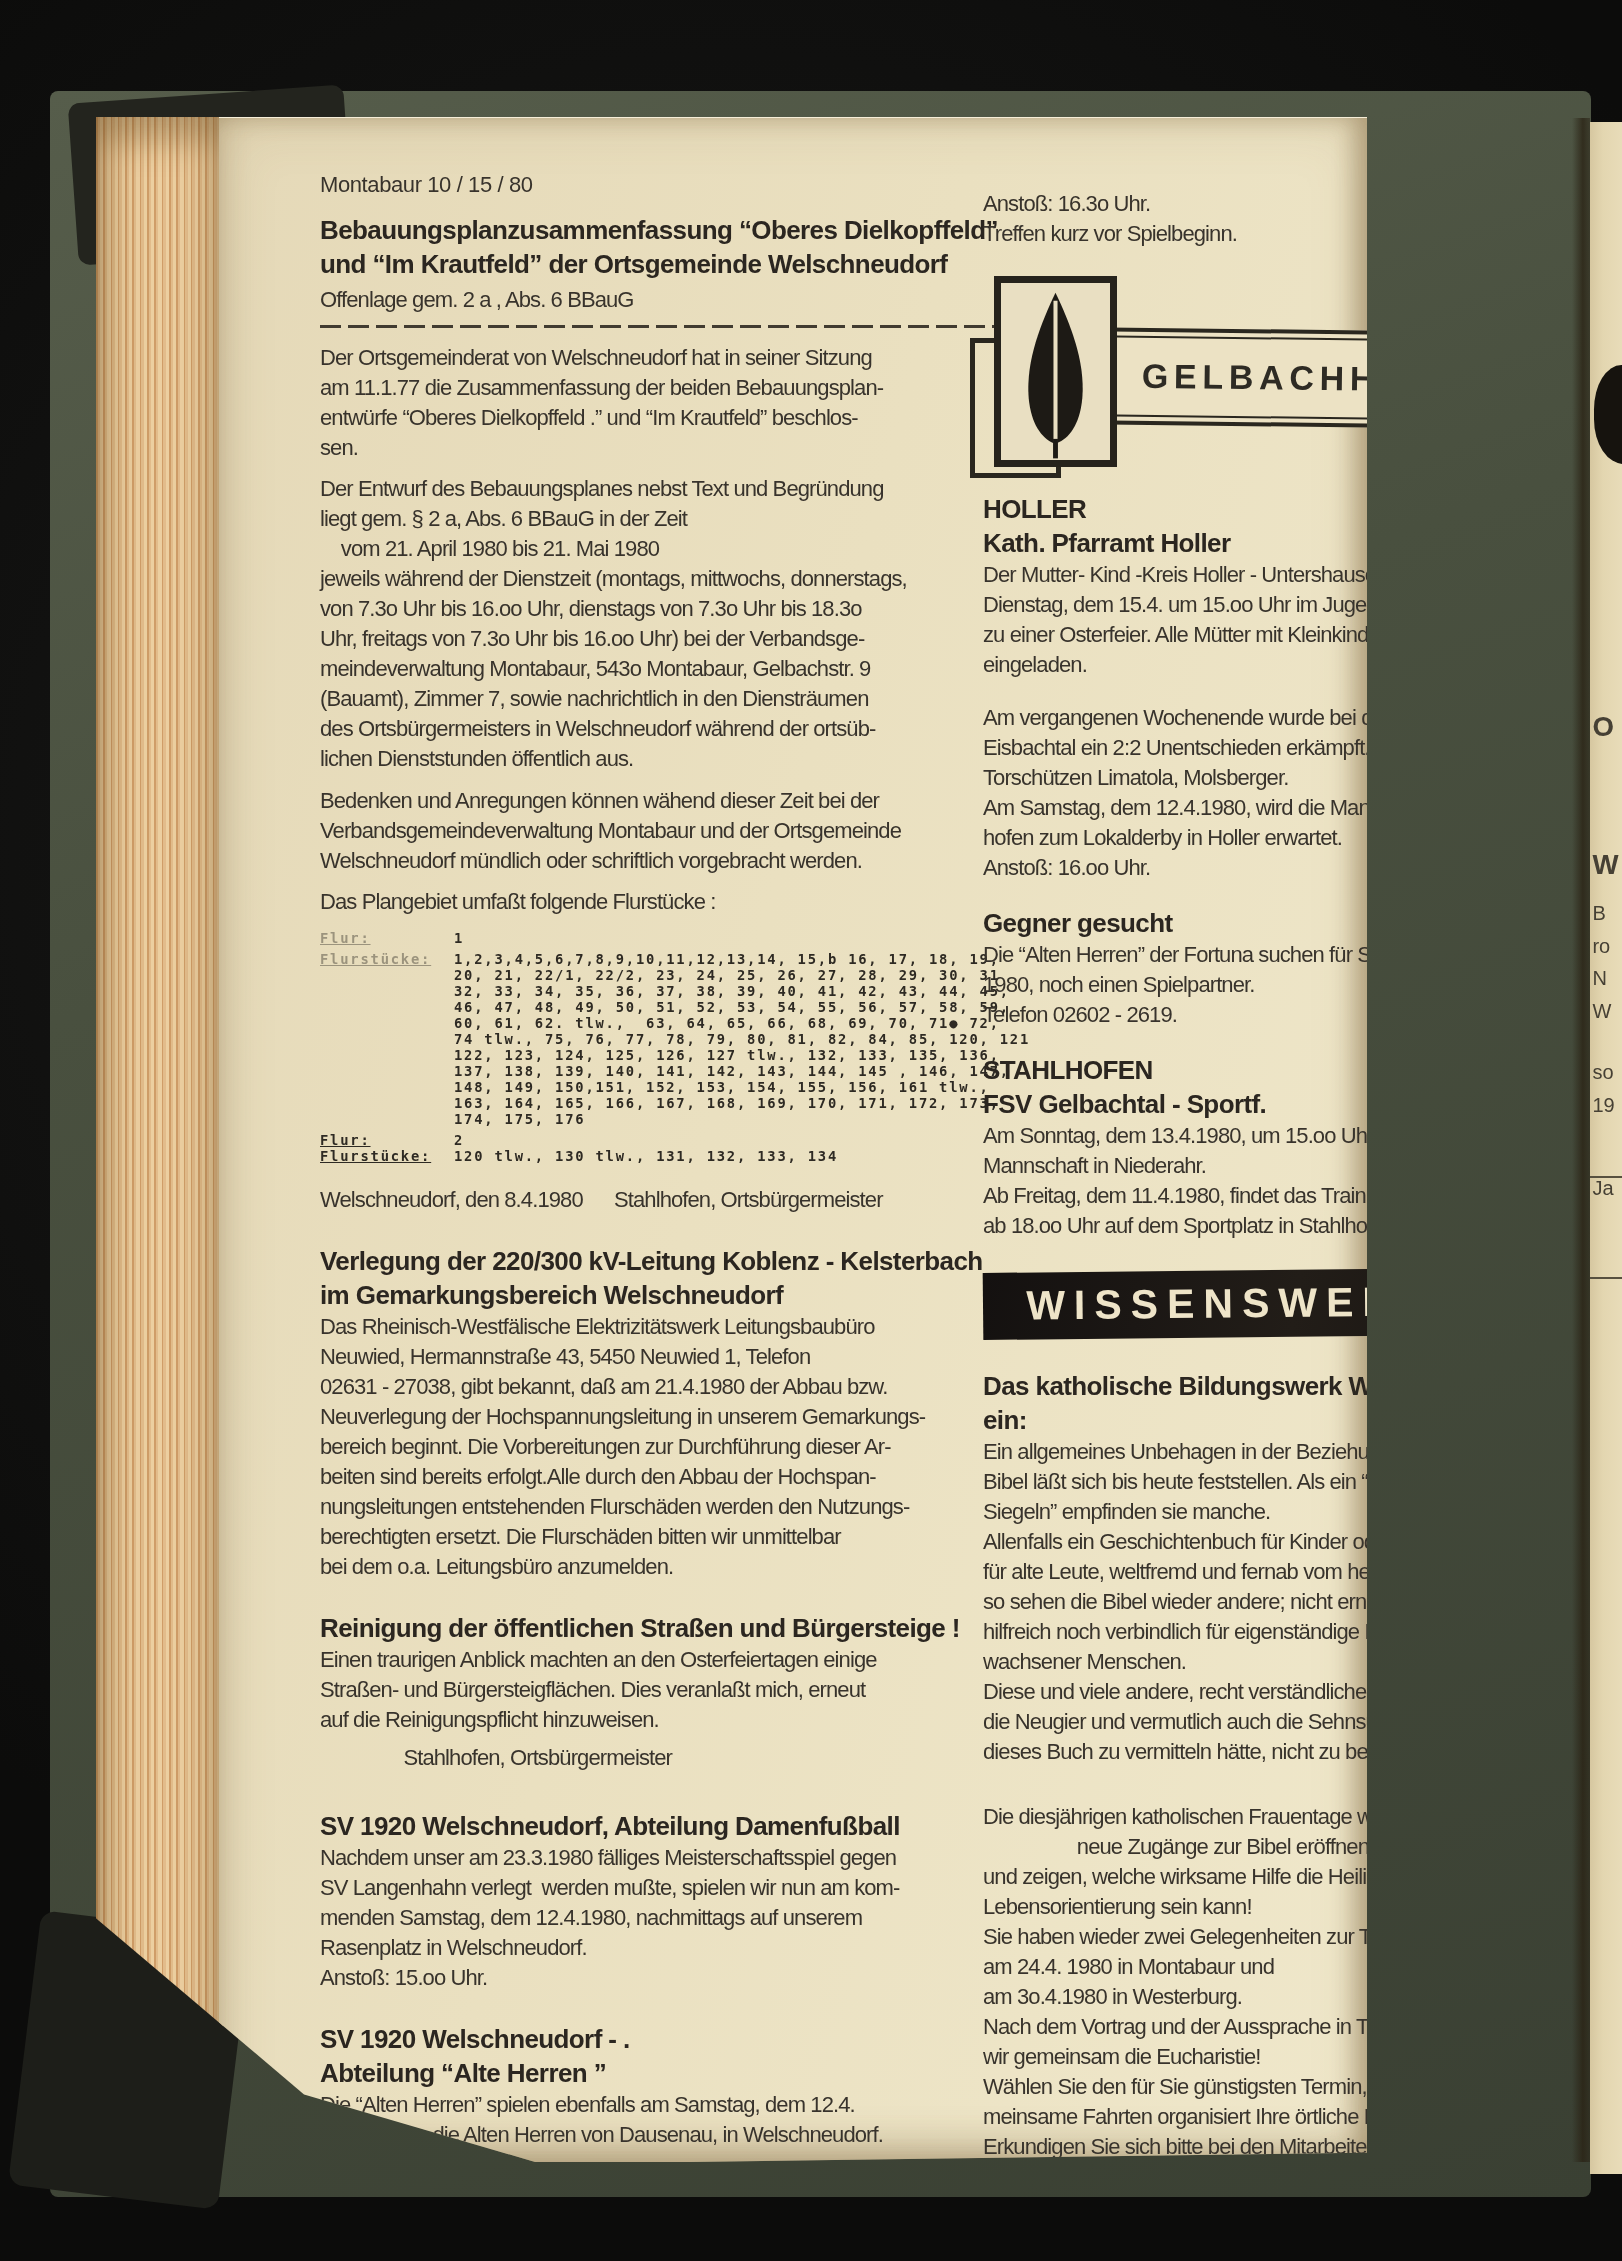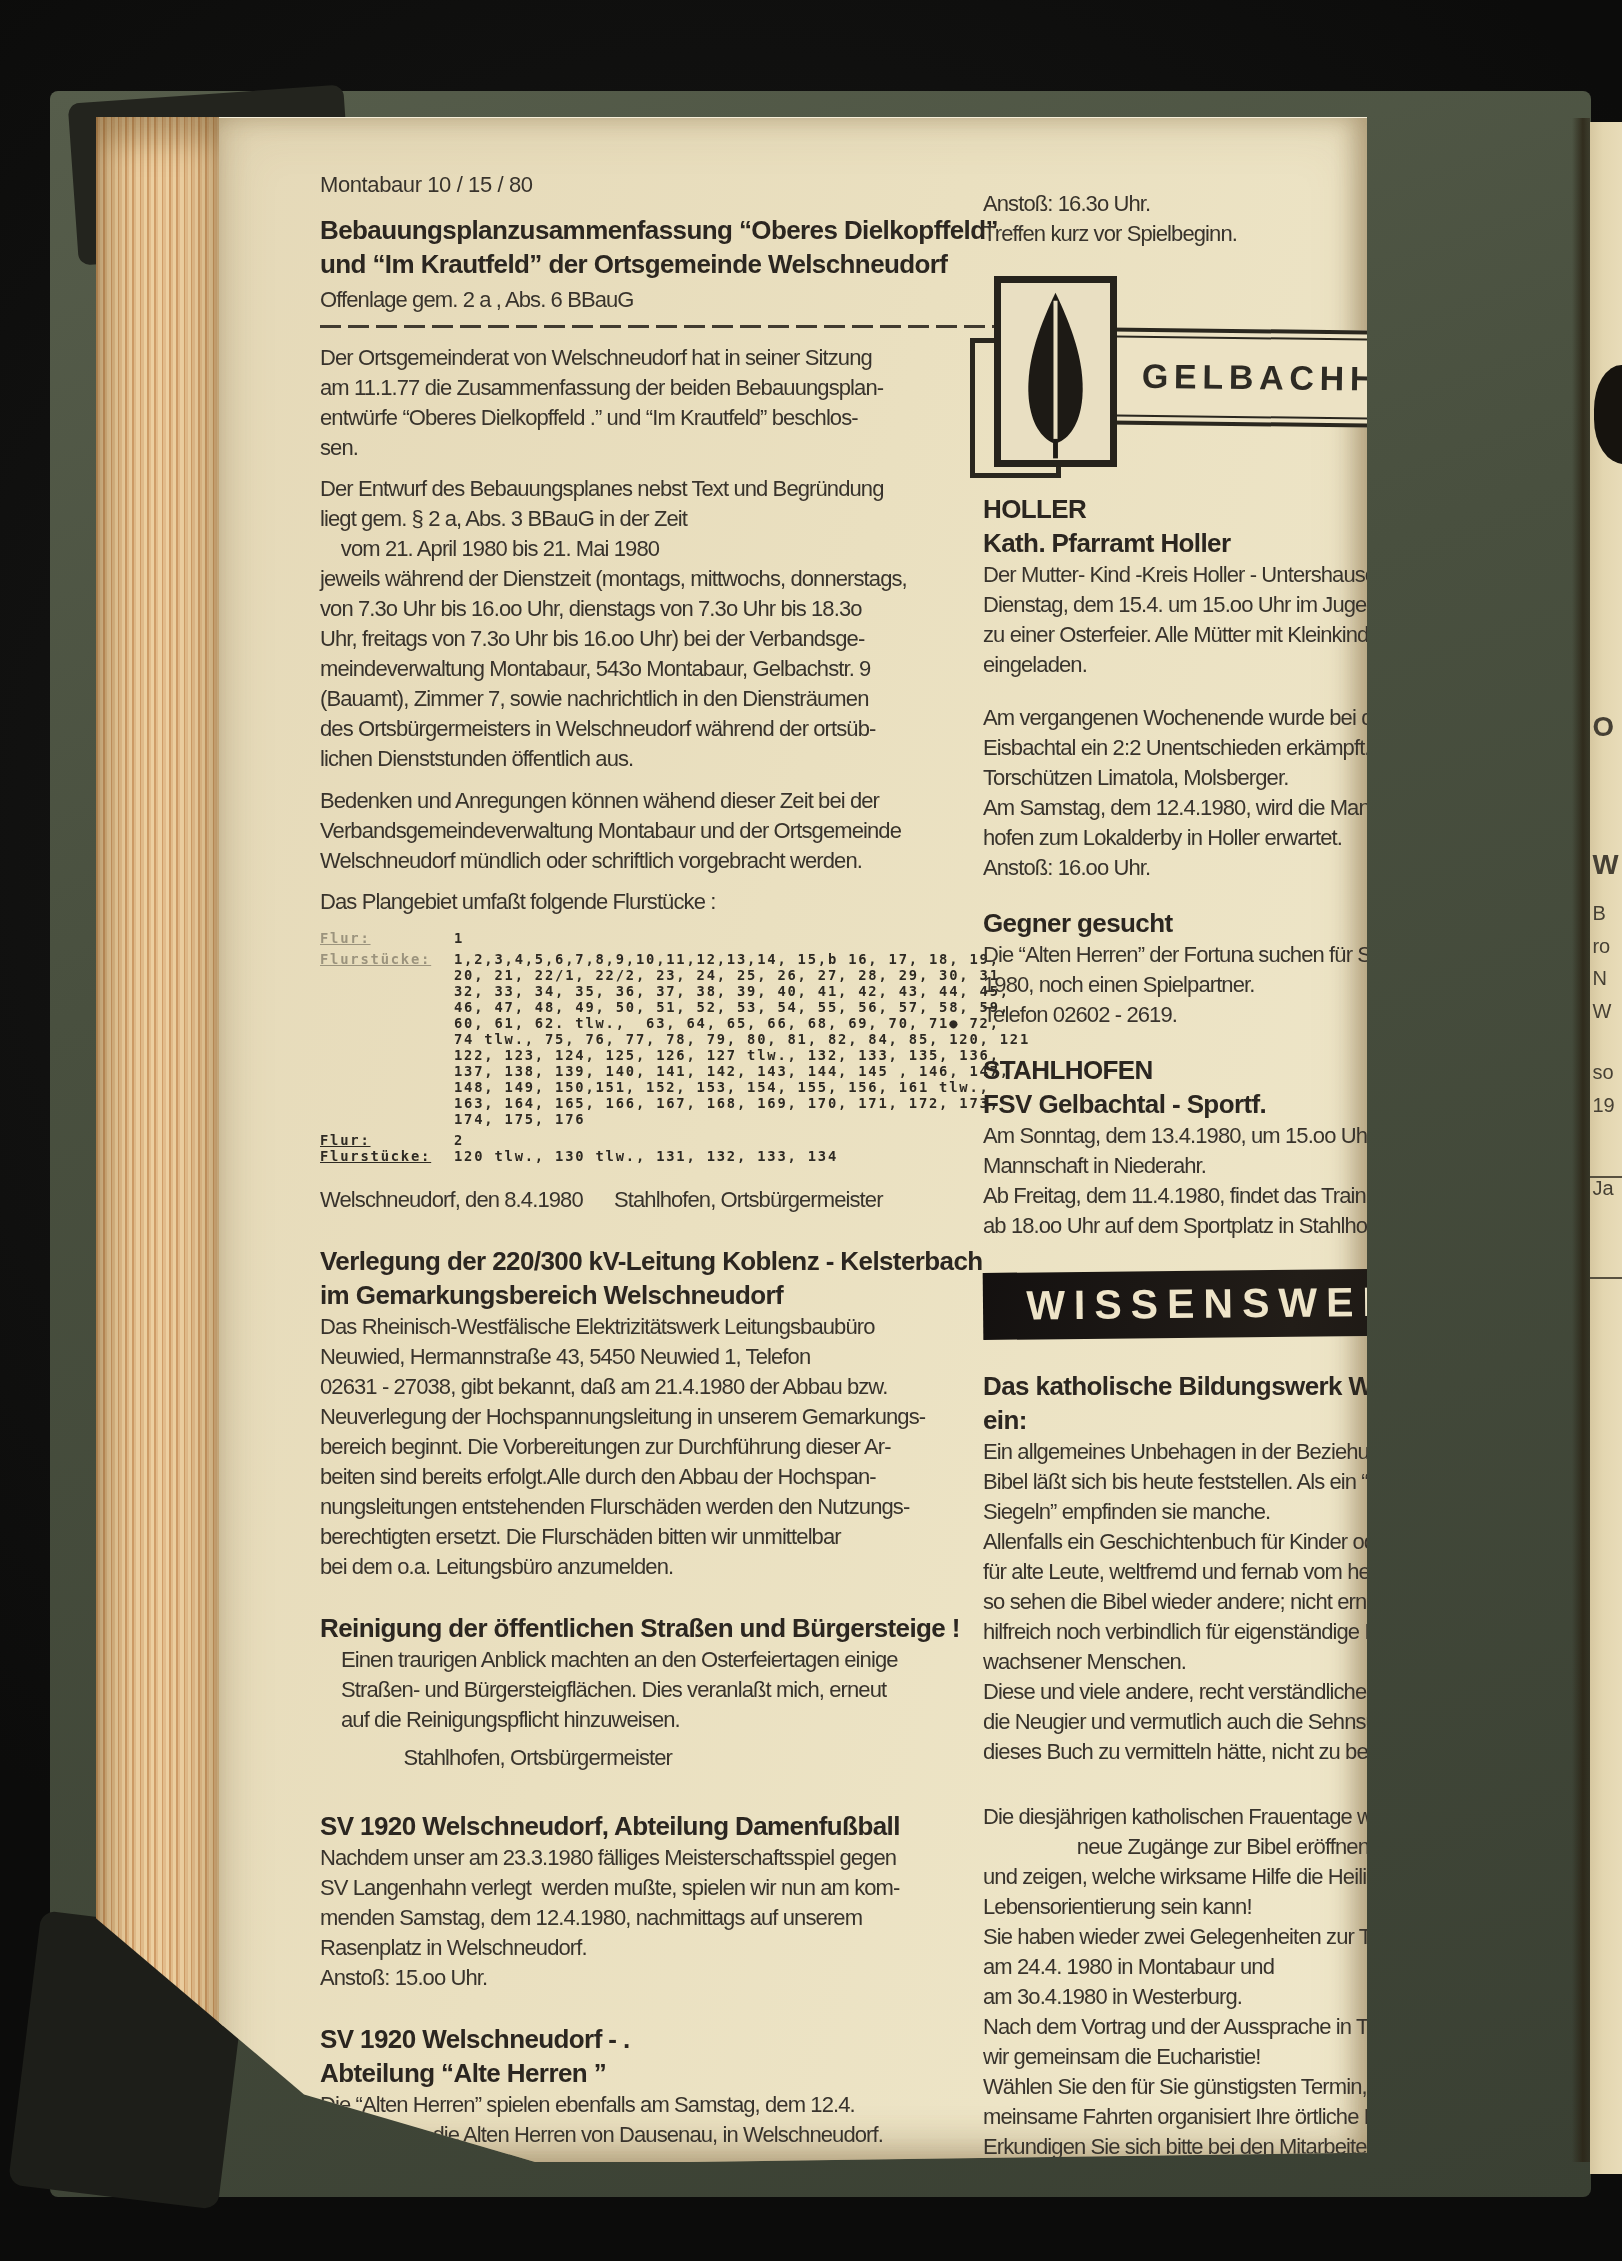--- a/index.html
+++ b/index.html
@@ -45,21 +45,21 @@
   .np-blob{position:absolute;left:4px;top:243px;width:50px;height:99px;background:#16130e;border-radius:55% 20% 25% 60%/45% 25% 25% 45%;}
   .np-rule{position:absolute;left:0;width:32px;height:2.4px;background:#57503f;}
 
   .pre{white-space:pre;}
   .col{position:absolute;}
   .lcol{left:101px;top:54px;width:691px;}
   .rcol{left:764px;top:71px;width:604px;}
   .body-t{font-size:22px;letter-spacing:-0.9px;line-height:30px;color:#38332c;}
   .h{font-size:26px;font-weight:bold;letter-spacing:-0.6px;line-height:34px;color:#2b2620;}
   .meta{font-size:22px;letter-spacing:-0.4px;color:#38332c;}
-  .g6{margin-bottom:4.9px;}.g10{margin-bottom:8px;margin-left:21px;}.g14{margin-bottom:11.4px;}
+  .g6{margin-bottom:4.9px;}.g10{margin-bottom:8px;}.g14{margin-bottom:11.4px;}
   .g18{margin-bottom:14.6px;}.g24{margin-bottom:35px;}.g28{margin-bottom:23px;}
   .g36{margin-bottom:29px;}.g44{margin-bottom:36px;}
   .dashed-rule{width:685px;height:3.2px;margin:9.7px 0 14.6px 0;
     background:repeating-linear-gradient(90deg,#413b30 0 21px,rgba(0,0,0,0) 21px 28px);}
   .mono{font-family:"DejaVu Sans Mono","Liberation Mono",monospace;font-size:13.8px;font-weight:bold;letter-spacing:1.8px;line-height:16px;color:#2e2a23;}
   .lrow{display:flex;align-items:flex-start;}
   .llabel{width:134px;flex:none;text-decoration:underline;}
   .faded{color:#9b937d;}
   .listing{margin:13px 0 21px 0;}
   .sig-line{font-size:22px;letter-spacing:-0.9px;line-height:30px;color:#38332c;}
@@ -92,21 +92,21 @@
       <div class="h pre g6">Bebauungsplanzusammenfassung “Oberes Dielkopffeld”
 und “Im Krautfeld” der Ortsgemeinde Welschneudorf</div>
       <div class="body-t g6">Offenlage gem. 2 a , Abs. 6 BBauG</div>
       <div class="dashed-rule"></div>
 
       <div class="body-t pre g14">Der Ortsgemeinderat von Welschneudorf hat in seiner Sitzung
 am 11.1.77 die Zusammenfassung der beiden Bebauungsplan-
 entwürfe “Oberes Dielkopffeld .” und “Im Krautfeld” beschlos-
 sen.</div>
       <div class="body-t pre">Der Entwurf des Bebauungsplanes nebst Text und Begründung
-liegt gem. § 2 a, Abs. 3 BBauG in der Zeit</div>
+liegt gem. § 2 a, Abs. 6 BBauG in der Zeit</div>
       <div class="body-t pre">    vom 21. April 1980 bis 21. Mai 1980</div>
       <div class="body-t pre g14">jeweils während der Dienstzeit (montags, mittwochs, donnerstags,
 von 7.3o Uhr bis 16.oo Uhr, dienstags von 7.3o Uhr bis 18.3o
 Uhr, freitags von 7.3o Uhr bis 16.oo Uhr) bei der Verbandsge-
 meindeverwaltung Montabaur, 543o Montabaur, Gelbachstr. 9
 (Bauamt), Zimmer 7, sowie nachrichtlich in den Diensträumen
 des Ortsbürgermeisters in Welschneudorf während der ortsüb-
 lichen Dienststunden öffentlich aus.</div>
       <div class="body-t pre g14">Bedenken und Anregungen können wähend dieser Zeit bei der
 Verbandsgemeindeverwaltung Montabaur und der Ortsgemeinde

